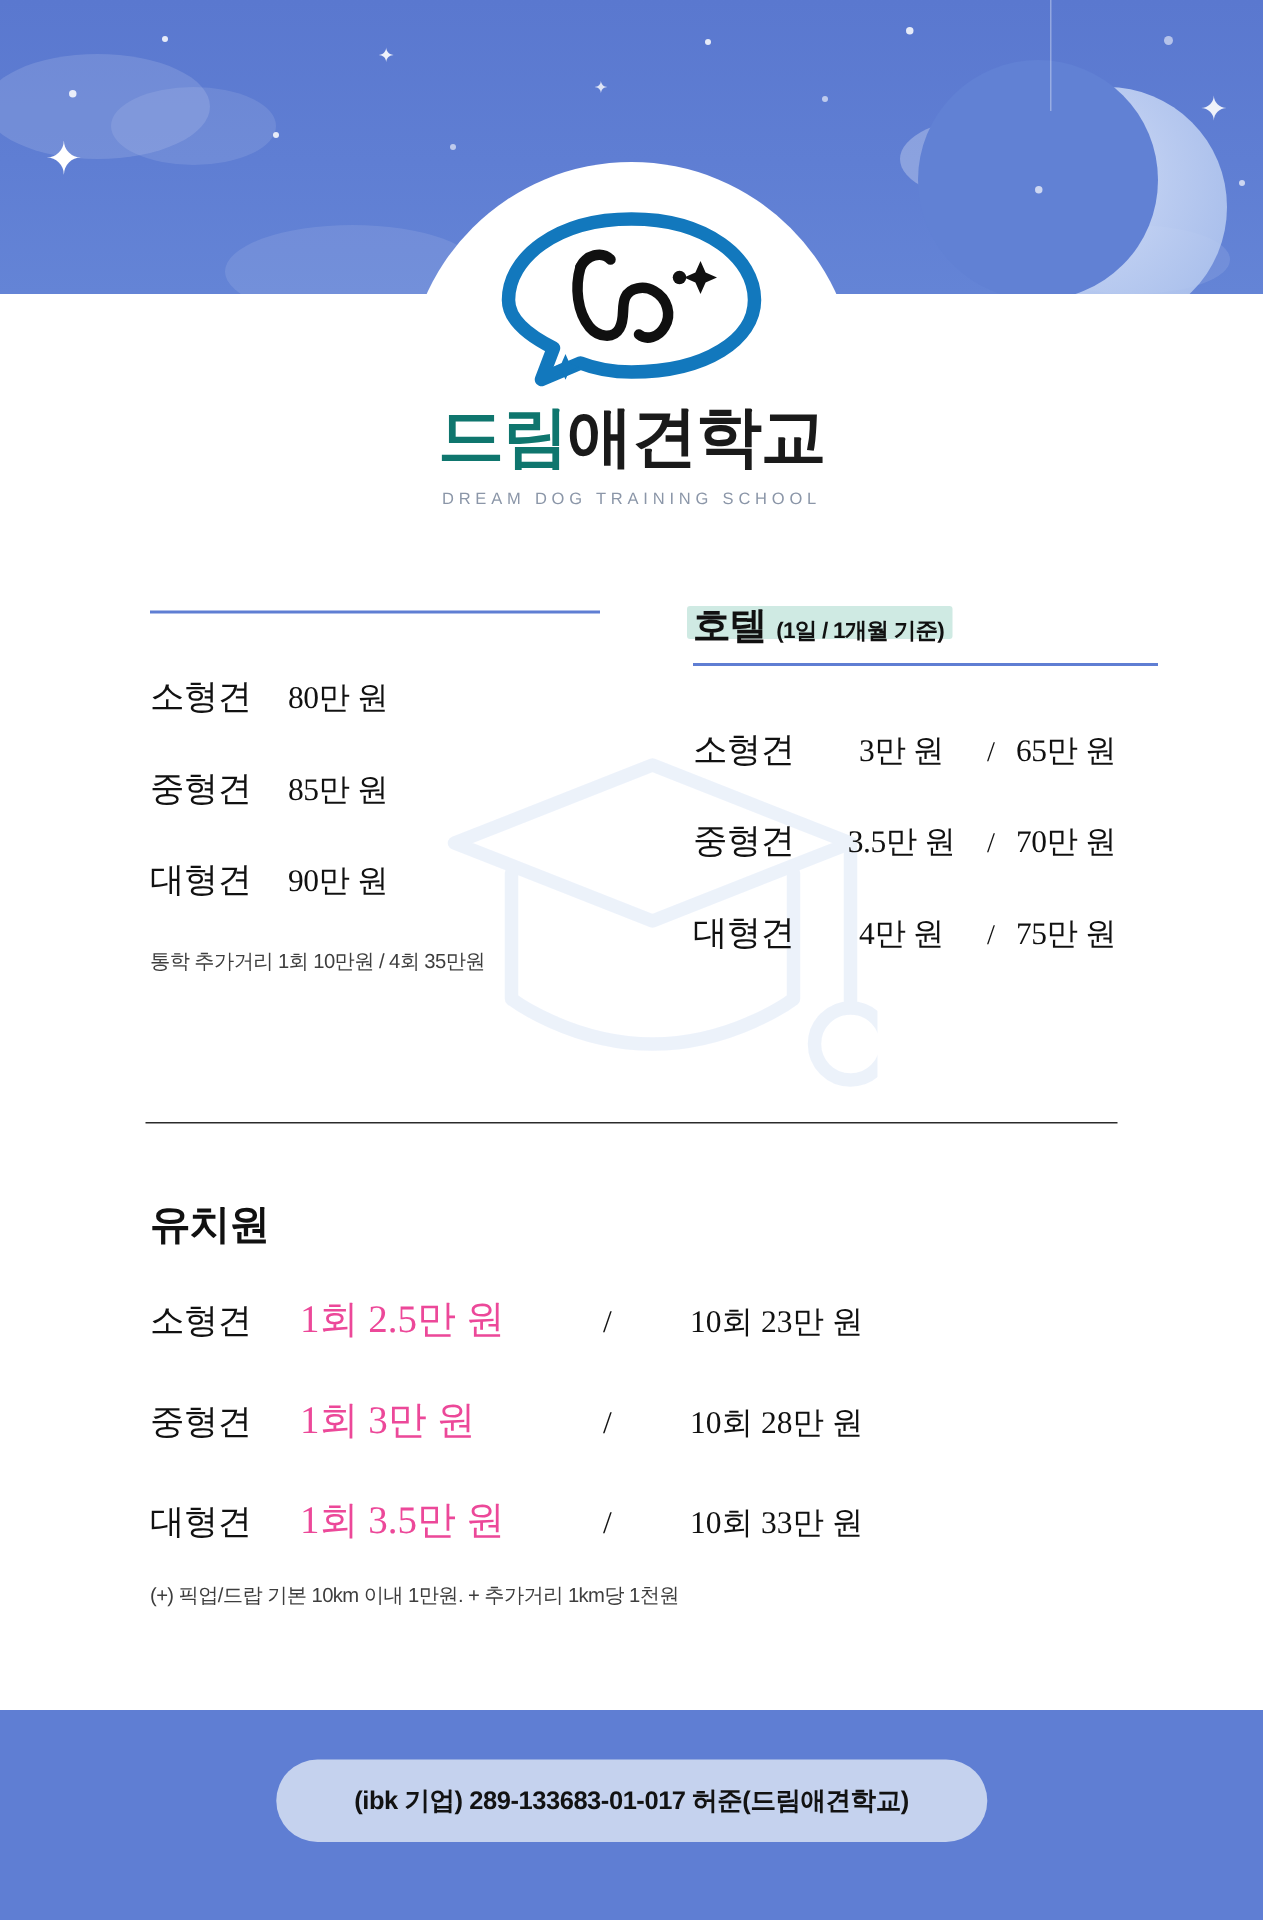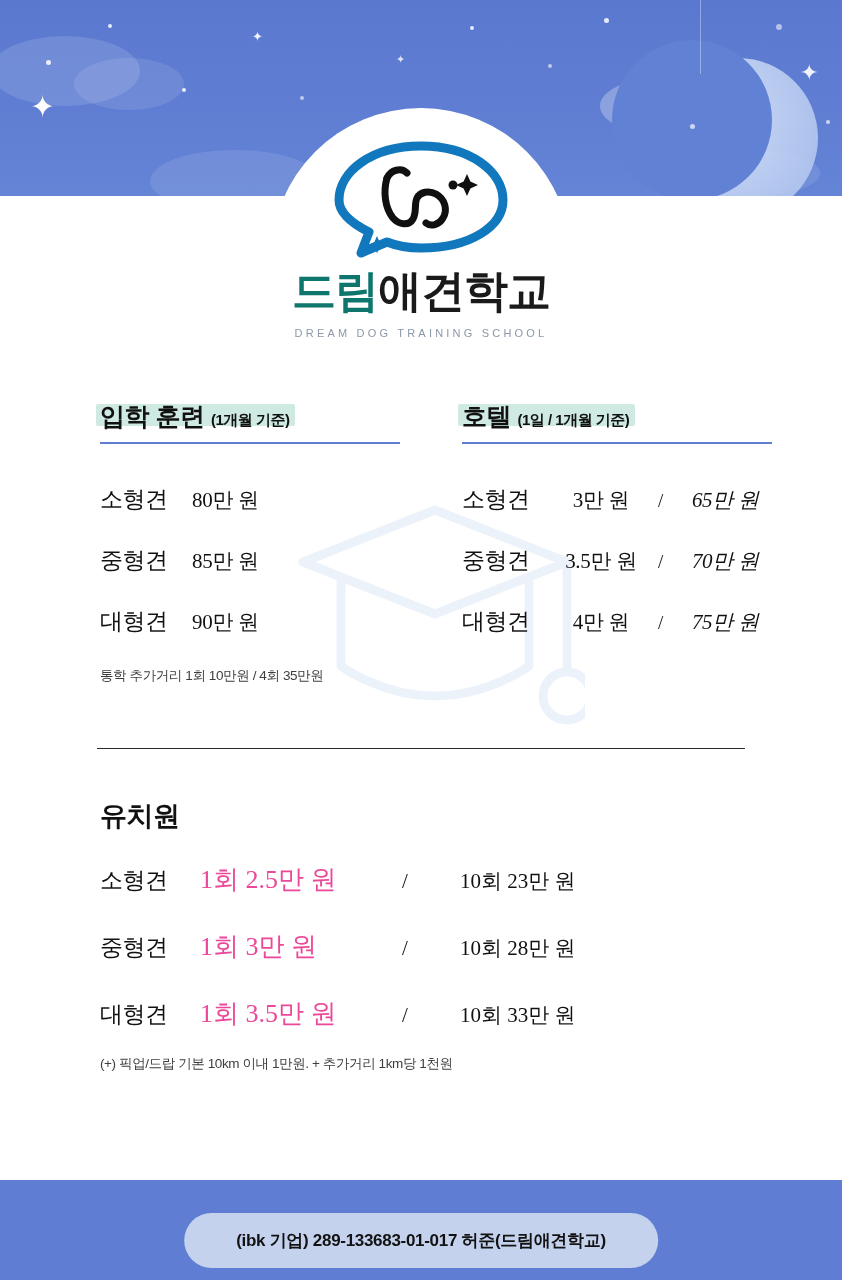--- a/index.html
+++ b/index.html
@@ -193,21 +193,21 @@
   }
   .prow .sep {
     font-size: 19px;
     color: #111111;
     margin: 0 14px;
   }
 
   
   .hrow .label { width: 96px; }
   .hrow .v1 { width: 86px; text-align: center; flex: none; }
-  .hrow .v2 { width: 96px; text-align: center; flex: none; font-style: italic; }
+  .hrow .v2 { width: 96px; text-align: left; flex: none; }
 
   .note {
     font-size: 13.5px;
     color: #3d3d3d;
     font-family: "Liberation Sans", "DejaVu Sans", sans-serif;
     letter-spacing: -0.4px;
   }
 
   .divider {
     position: absolute;
@@ -242,21 +242,21 @@
   .krow .slash { font-size: 21px; width: 110px; flex: none; text-align: center; color: #111; }
   .krow .c2 { font-size: 21px; color: #111; }
   .kinder .note { margin-top: -8px; }
 
   
   .footer {
     position: absolute;
     left: 0;
     bottom: 0;
     width: 842px;
-    height: 100px;
+    height: 140px;
     background: #5f7ed3;
   }
   .footer-pill {
     position: absolute;
     left: 50%;
     transform: translateX(-50%);
     top: 33px;
     padding: 16px 52px;
     background: #c5d2ee;
     border-radius: 40px;
@@ -327,27 +327,20 @@
       <path d="M150 40 L282 92 L150 144 L18 92 Z"></path>
       <path d="M56 112 L56 196 C56 196 96 226 150 226 C204 226 244 196 244 196 L244 112"></path>
       <path d="M282 92 L282 200"></path>
       <circle cx="282" cy="226" r="24"></circle>
     </g>
   </svg>
 
   <div class="content">
 
     <div class="col-left">
-      <div class="section-head">
-        <span class="hl"></span>
-        <span class="txt">
-          <span>입학 훈련</span>
-          <span class="small">(1개월 기준)</span>
-        </span>
-      </div>
       <div class="head-rule"></div>
 
       <div class="rowlist">
         <div class="prow">
           <span class="label">소형견</span>
           <span class="val">80만 원</span>
         </div>
         <div class="prow">
           <span class="label">중형견</span>
           <span class="val">85만 원</span>

